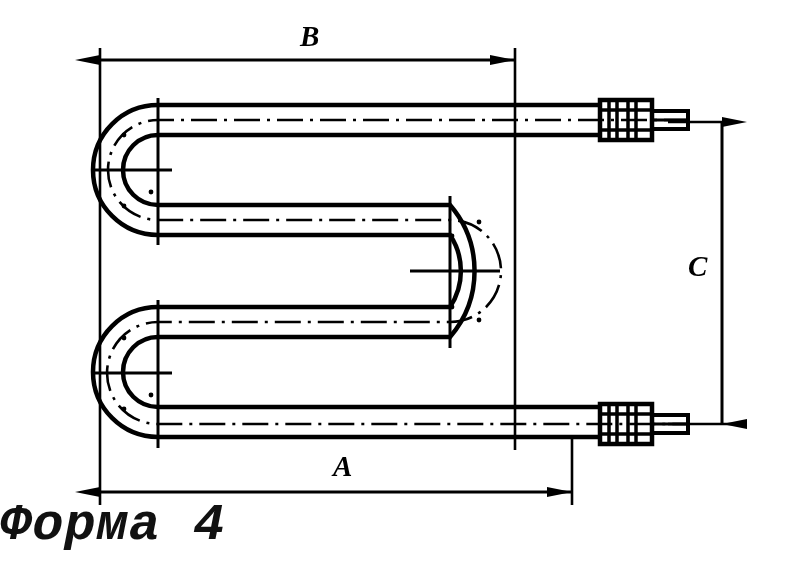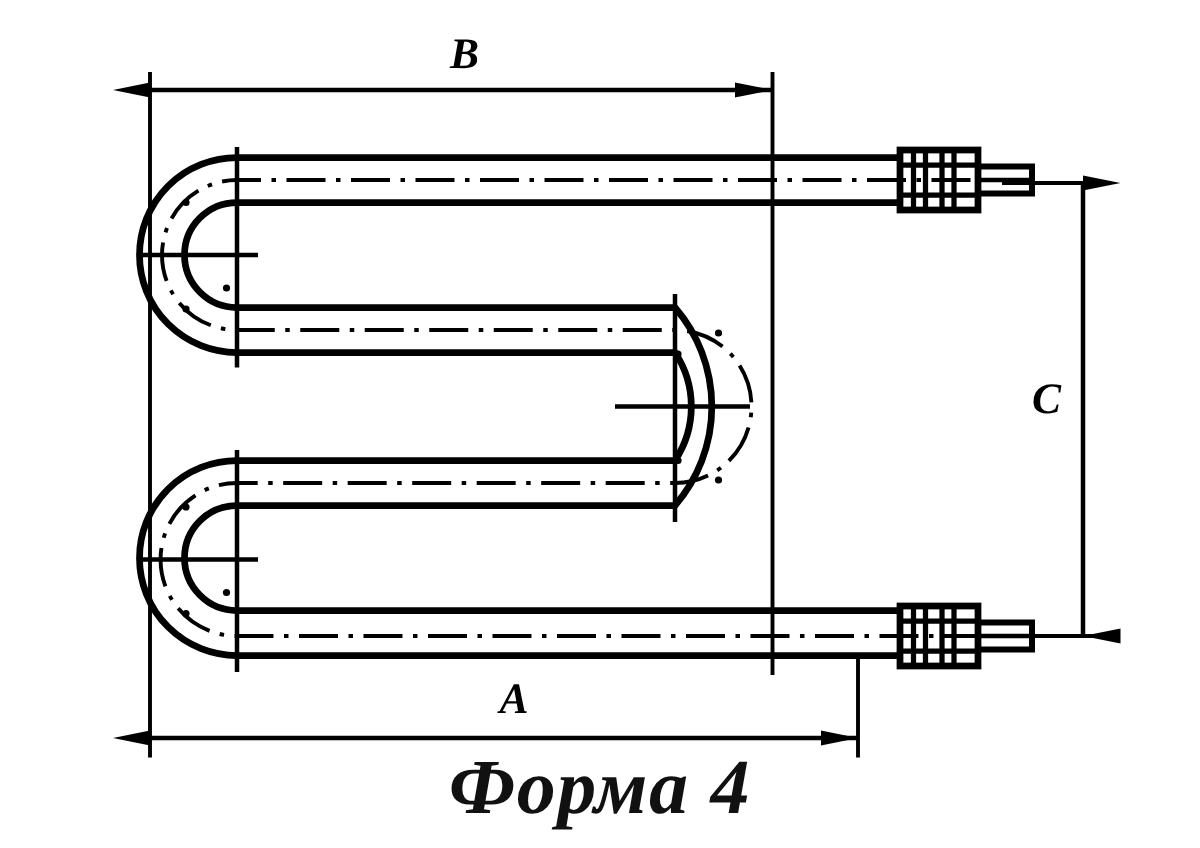--- a/index.html
+++ b/index.html
@@ -32,22 +32,21 @@
     font-size: 29px;
     color: #000000;
     line-height: 1;
     white-space: nowrap;
   }
   #caption {
     position: absolute;
     left: 0;
     top: 500px;
     width: 800px;
-    text-align: center;
-    font-family: Liberation Serif, serif;
+    font-family: Liberation Mono, monospace;
     font-style: italic;
     font-weight: bold;
     font-size: 52px;
     letter-spacing: 1px;
     color: #111111;
     line-height: 1;
     white-space: nowrap;
   }
 </style>
 </head>

